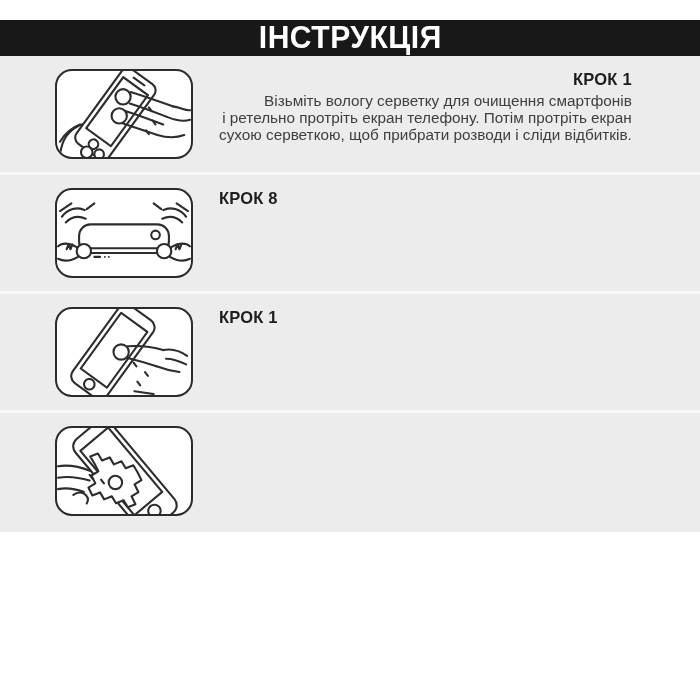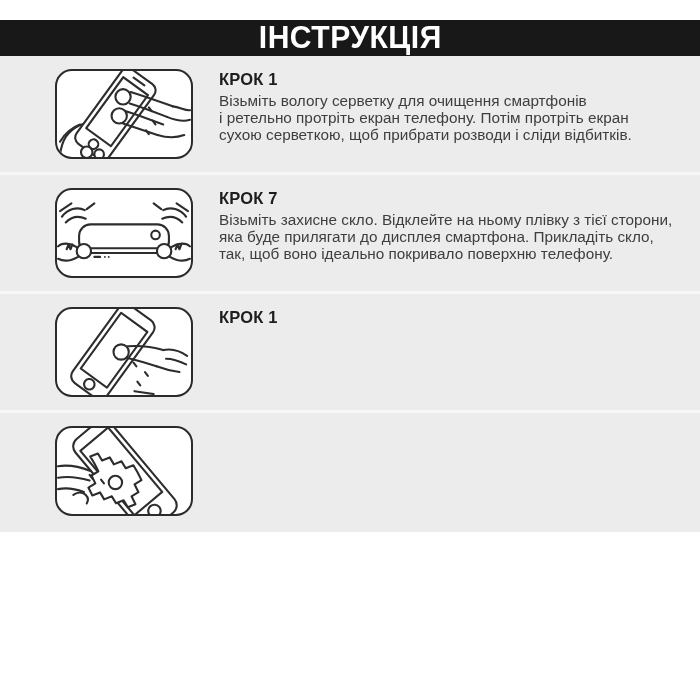--- a/index.html
+++ b/index.html
@@ -10,21 +10,21 @@
   .page { width:700px; height:532px; display:flex; flex-direction:column; }
   .top-space { height:86px; background:#ffffff; }
   .header-bar {
     height:52px; background:#181818;
     display:flex; align-items:center; justify-content:center;
   }
   .header-title {
     color:#ffffff; font-size:31px; font-weight:bold; letter-spacing:0.5px;
     transform:scaleX(0.97);
   }
-  .content { height:476px; background:#ececec; }
+  .content { height:476px; background:#ececec;text-align:right; }
   .step {
     box-sizing:border-box; height:119px;
     display:flex; align-items:flex-start;
     padding:13px 8px 0 55px;
   }
   .step.divided { border-bottom:3px solid #f7f7f7; }
   .illus {
     box-sizing:border-box; width:138px; height:90px; flex-shrink:0;
     border:2.3px solid #2b2b2b; border-radius:17px; background:#ffffff;
     margin-right:26px; overflow:hidden;
@@ -101,24 +101,21 @@
             <circle cx="53" cy="70" r="1" fill="#2d2d2d" stroke="none"></circle>
             <circle cx="27" cy="64" r="7.5" fill="#ffffff"></circle>
             <path d="M20,60 C12,55 4,55 0,59 M21,70 C14,74 6,75 0,72"></path>
             <circle cx="111" cy="64" r="7.5" fill="#ffffff"></circle>
             <path d="M118,60 C126,55 134,55 138,59 M117,70 C124,74 132,75 138,72"></path>
             <path d="M9,62 l2,-5 l2,5 l2,-5 M123,62 l2,-5 l2,5 l2,-5"></path>
           </g>
         </svg>
       </div>
       <div class="txt">
-        <div class="step-heading">КРОК 7</div>
-        <div class="step-body">Візьміть захисне скло. Відклейте на ньому плівку з тієї сторони,
-яка буде прилягати до дисплея смартфона. Прикладіть скло,
-так, щоб воно ідеально покривало поверхню телефону.</div>
+        <div class="step-heading">КРОК 8</div>
       </div>
     </div>
 
     <div class="step divided">
       <div class="illus">
         <svg viewBox="0 0 138 90">
           <g stroke="#2d2d2d" stroke-width="2.2" fill="none" stroke-linecap="round" stroke-linejoin="round">
             <g transform="rotate(36 56 45)">
               <rect x="35" y="-6" width="44" height="100" rx="9" fill="#ffffff"></rect>
               <rect x="40" y="6" width="34" height="72"></rect>

